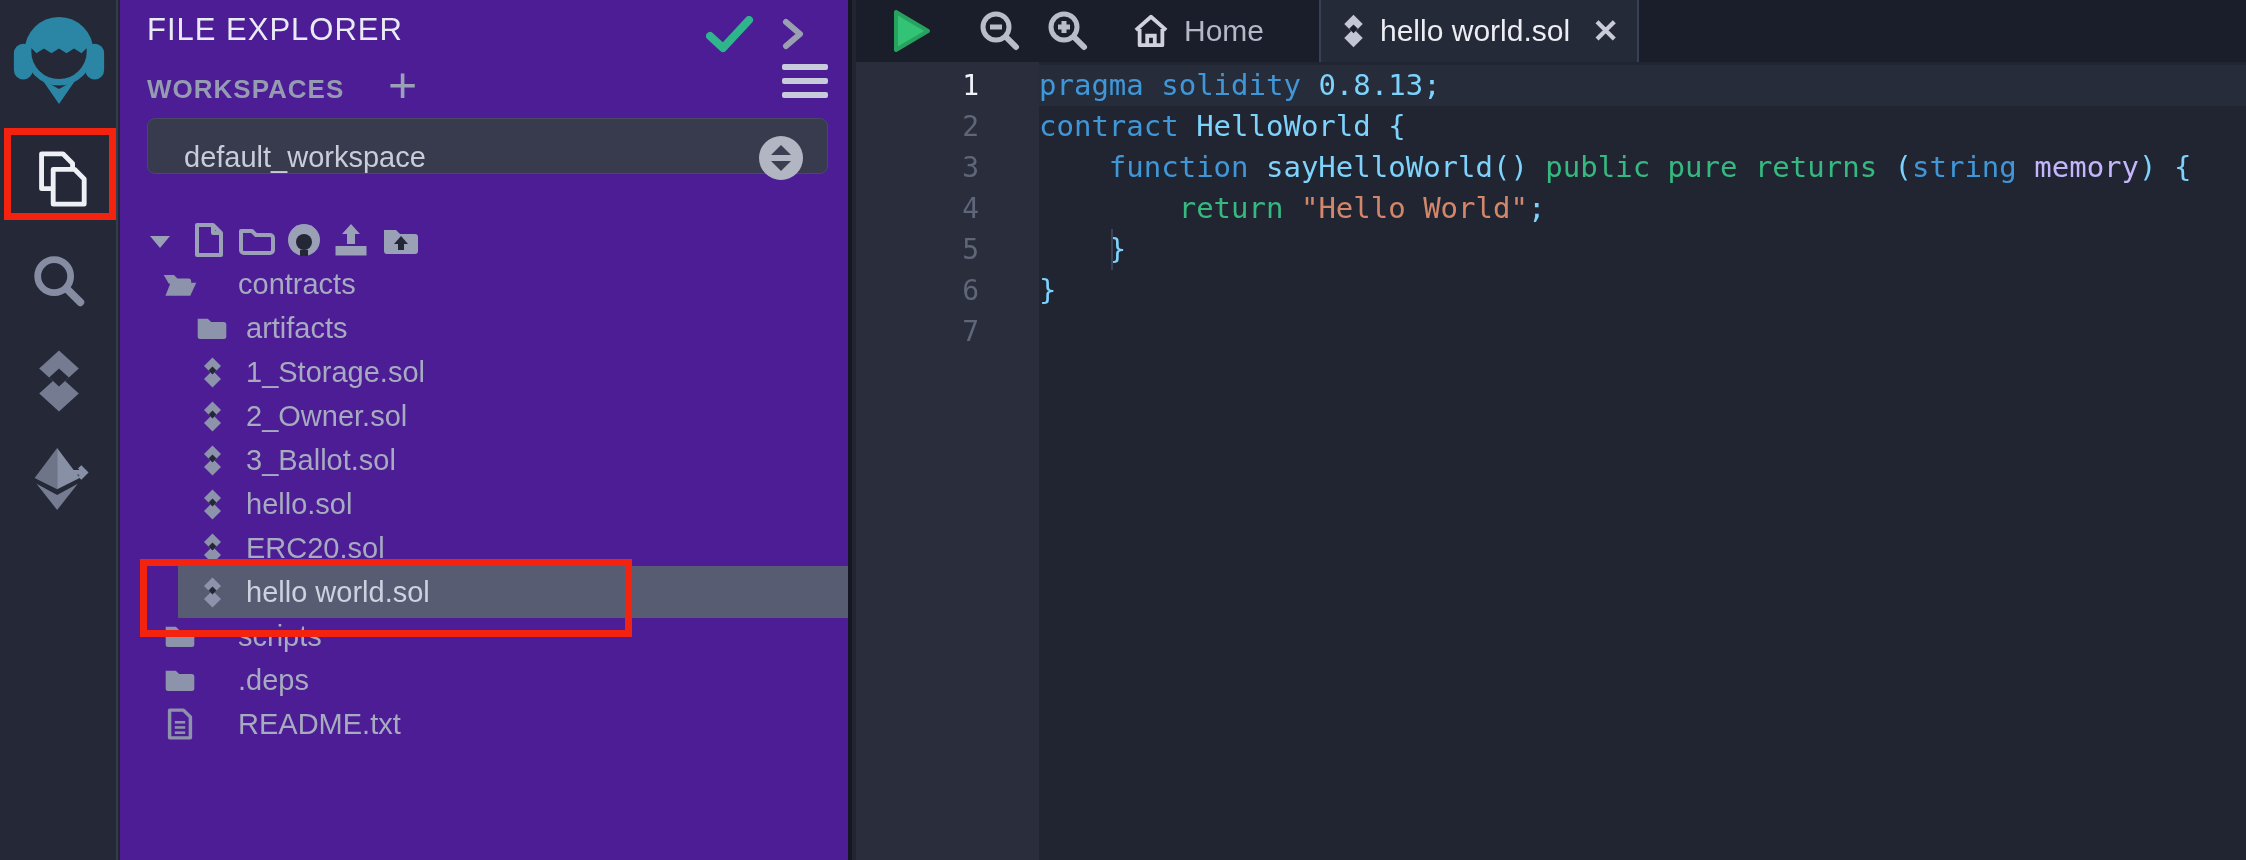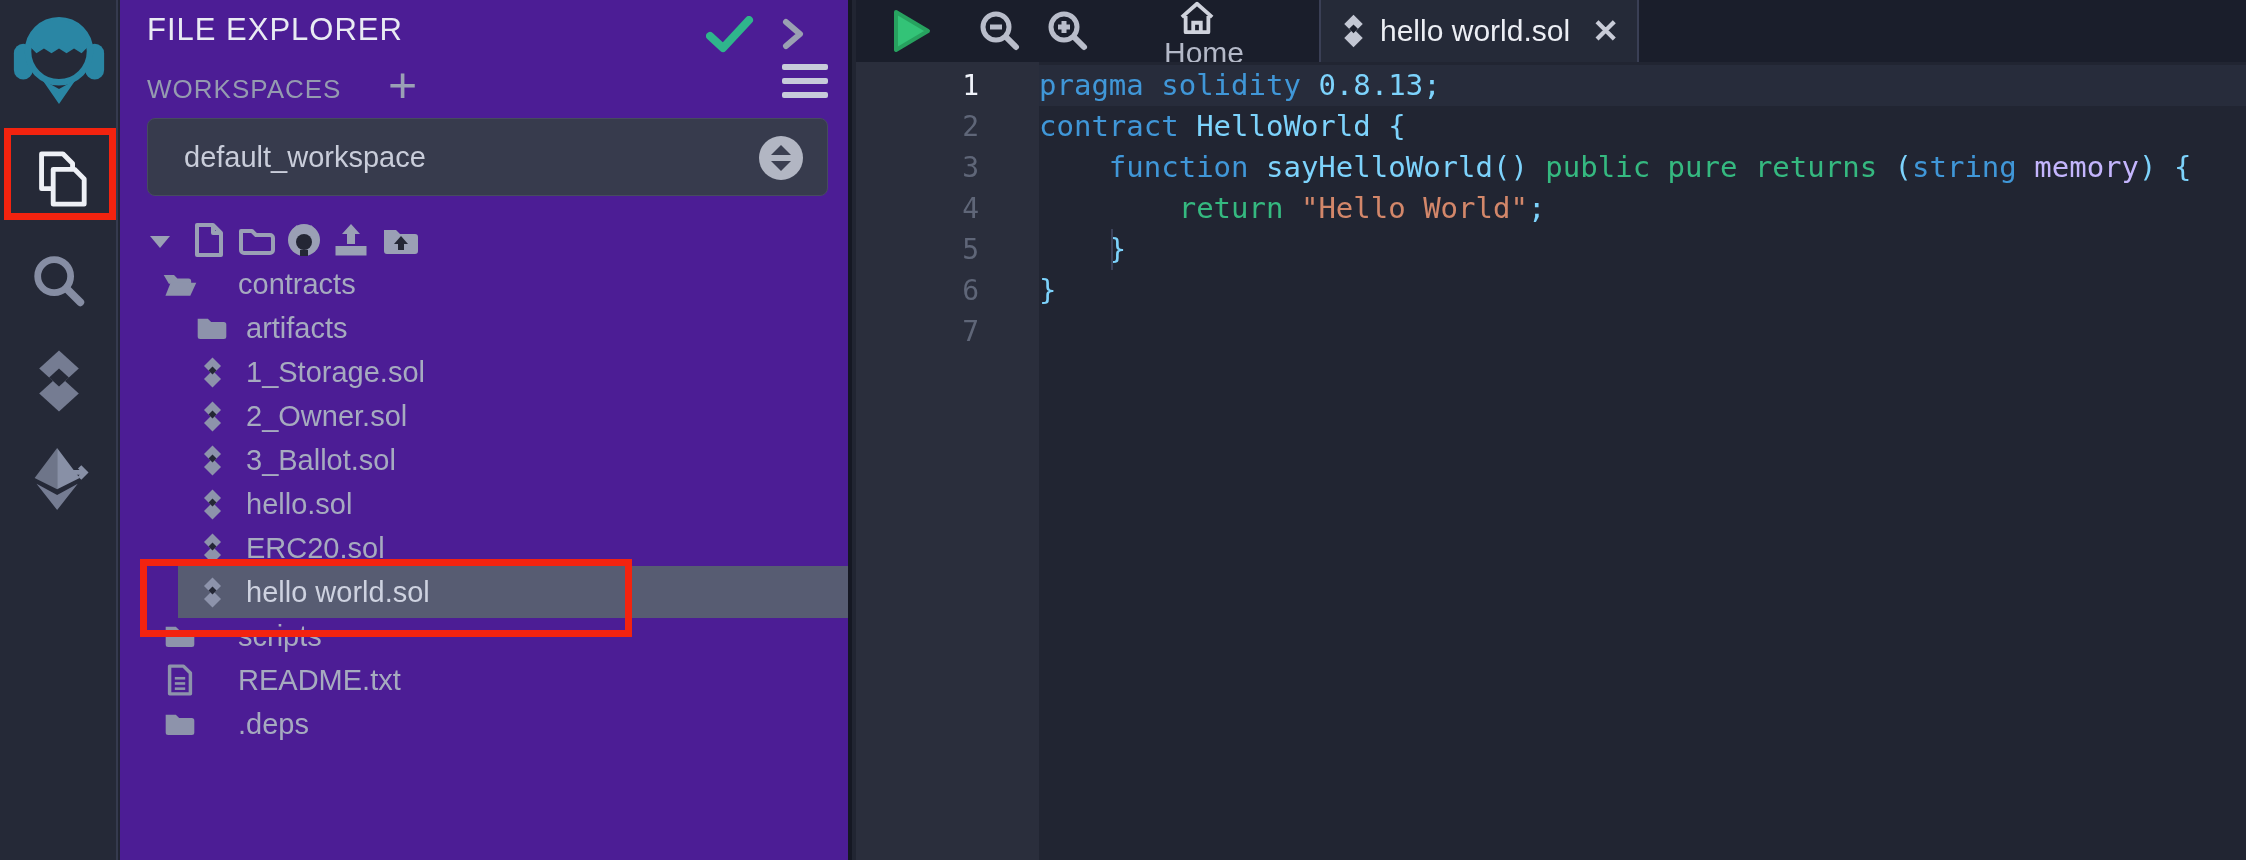--- a/index.html
+++ b/index.html
@@ -23,29 +23,29 @@
   #side-panel {
     position:absolute; left:120px; top:0; width:732px; height:860px;
     background:#4c1d95; border-right:4px solid #151823;
   }
   #panel-title {
     position:absolute; left:27px; top:12px; font-size:31px; letter-spacing:1px;
     color:#e9ebf3; font-weight:400;
   }
   #ws-label {
     position:absolute; left:27px; top:74px; font-size:26px; letter-spacing:1px;
-    color:#959bb0; font-weight:400;
+    color:#959bb0; font-weight:700;
   }
   #ws-plus { position:absolute; left:268px; top:56px; font-size:50px; font-weight:300; color:#9aa0b5; }
   #check-icon { position:absolute; left:586px; top:16px; }
   #chevron-right-icon { position:absolute; left:660px; top:16px; }
   #hamburger-icon { position:absolute; left:662px; top:64px; display:flex; flex-direction:column; gap:8px; }
   #hamburger-icon i { display:block; width:46px; height:6px; background:#c7cbda; border-radius:2px; }
   #workspace-select {
-    position:absolute; left:27px; top:118px; width:681px; height:78px;
+    position:absolute; left:27px; top:118px; width:681px; height:56px;
     background:#373b4d; border:1px solid #464b5f; border-radius:8px;
   }
   #workspace-select .ws-name {
     position:absolute; left:36px; top:0; line-height:76px; font-size:29px; color:#c9cdda;
   }
   #ws-circle {
     position:absolute; right:24px; top:17px; width:44px; height:44px; border-radius:50%;
     background:#b2b6c3;
   }
   #ws-circle i { position:absolute; left:12px; width:0; height:0; border-left:10px solid transparent; border-right:10px solid transparent; }
@@ -75,21 +75,21 @@
   
   #editor { position:absolute; left:856px; top:0; right:0; bottom:0; }
   #tabbar { position:absolute; left:0; top:0; right:0; height:62px; background:#1a1e2b; }
   #tab-toolbar > span { position:absolute; top:0; height:62px; display:flex; align-items:center; }
   #btn-run { left:34px; }
   #btn-zoom-out { left:122px; }
   #btn-zoom-in { left:190px; }
   #tabs-region { position:absolute; left:268px; top:0; height:62px; display:flex; }
   .tab { height:62px; display:flex; align-items:center; color:#b4b9c8; font-size:30px; cursor:pointer; }
   .tab .tab-icon { display:flex; margin-right:14px; }
-  .tab.home-tab { width:152px; padding-left:8px;flex-direction:column; }
+  .tab.home-tab { width:152px; padding-left:8px; }
   .tab.active { margin-left:43px; width:320px; padding-left:20px; background:#252a38;
     border-left:2px solid #3a3f55; border-right:2px solid #3a3f55; color:#eceef4; }
   .tab .tab-close { margin-left:auto; margin-right:18px; color:#c9ccd8; font-size:32px; font-weight:bold; }
   
   #editor-body { position:absolute; left:0; top:62px; right:0; bottom:0; background:#212532; }
   #gutter-strip { position:absolute; left:0; top:0; bottom:0; width:183px; background:#2a2e3c; }
   #active-line-band { position:absolute; left:183px; right:0; top:3px; height:41px; background:#272c3b; }
   #line-numbers {
     position:absolute; left:0; top:3px; width:123px; text-align:right;
     font-family:"DejaVu Sans Mono", monospace; font-size:28px; line-height:41px; color:#5f6678;
@@ -304,36 +304,36 @@
         <div class="tree-row indent0">
           <span class="t-icon">
             <svg width="32" height="26" viewBox="0 0 38 30">
               <path d="M2 4 h12 l4 4 h15 a3 3 0 0 1 3 3 v14 a3 3 0 0 1 -3 3 h-28 a3 3 0 0 1 -3 -3 Z" fill="currentColor"></path>
             </svg>
           </span>
           <span class="t-label">scripts</span>
         </div>
         <div class="tree-row indent0">
           <span class="t-icon">
+            <svg width="32" height="26" viewBox="0 0 38 30">
+              <path d="M2 4 h12 l4 4 h15 a3 3 0 0 1 3 3 v14 a3 3 0 0 1 -3 3 h-28 a3 3 0 0 1 -3 -3 Z" fill="currentColor"></path>
+            </svg>
+          </span>
+          <span class="t-label">.deps</span>
+        </div>
+        <div class="tree-row indent0">
+          <span class="t-icon">
             <svg width="26" height="32" viewBox="0 0 30 36">
               <path d="M3 2 h16 l8 8 v24 h-24 Z" fill="none" stroke="currentColor" stroke-width="4" stroke-linejoin="round"></path>
               <line x1="9" y1="16" x2="21" y2="16" stroke="currentColor" stroke-width="3"></line>
               <line x1="9" y1="22" x2="21" y2="22" stroke="currentColor" stroke-width="3"></line>
               <line x1="9" y1="28" x2="21" y2="28" stroke="currentColor" stroke-width="3"></line>
             </svg>
           </span>
           <span class="t-label">README.txt</span>
-        </div>
-        <div class="tree-row indent0">
-          <span class="t-icon">
-            <svg width="32" height="26" viewBox="0 0 38 30">
-              <path d="M2 4 h12 l4 4 h15 a3 3 0 0 1 3 3 v14 a3 3 0 0 1 -3 3 h-28 a3 3 0 0 1 -3 -3 Z" fill="currentColor"></path>
-            </svg>
-          </span>
-          <span class="t-label">.deps</span>
         </div>
       </div>
   </div>
 
   <div id="editor">
     <div id="tabbar">
       <div id="tab-toolbar">
         <span id="btn-run">
           <svg width="42" height="46" viewBox="0 0 42 46">
             <path d="M6 4 L38 23 L6 42 Z" fill="#33c377" stroke="#27a25f" stroke-width="4" stroke-linejoin="round"></path>

